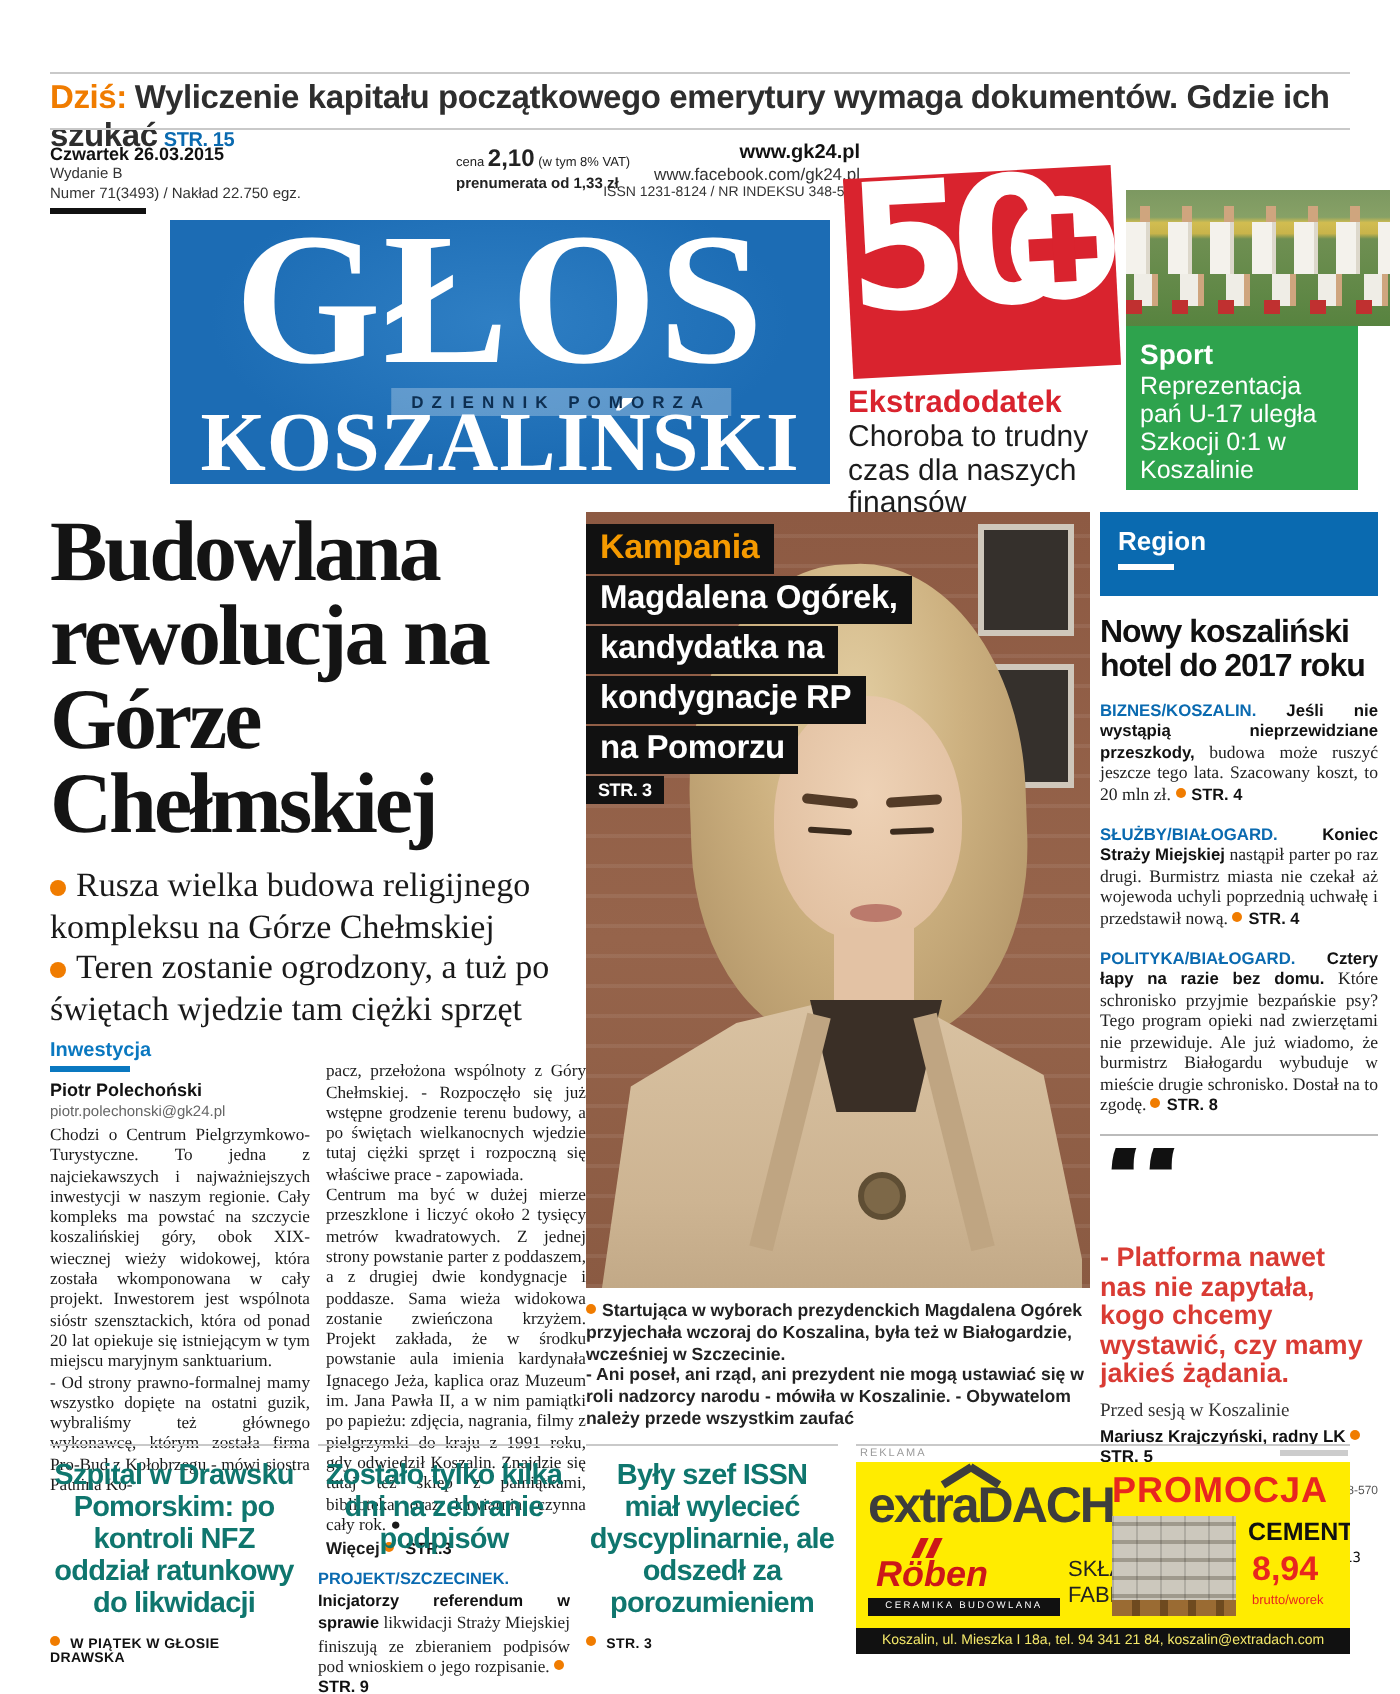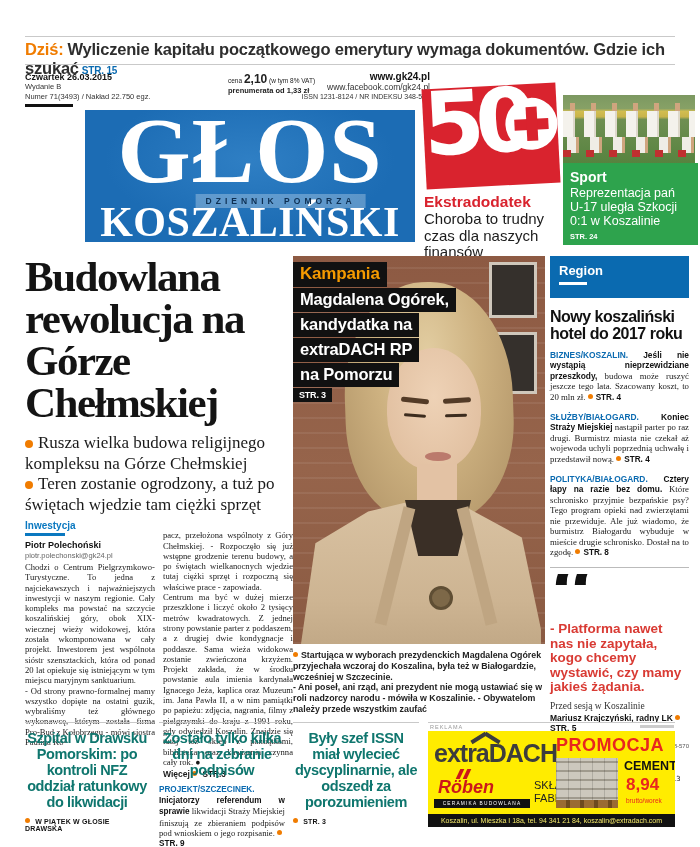--- a/index.html
+++ b/index.html
@@ -54,21 +54,21 @@
   #sport-photo{left:563px;top:95px;width:132px;height:68px;overflow:hidden;
     background:linear-gradient(180deg,#7c9861 0%,#87a166 20%,#d2bd50 24%,#c8b44b 32%,#6f8f52 36%,#57833f 100%);}
   #sport-photo .heads{position:absolute;left:0;top:8px;width:100%;height:10px;
     background:repeating-linear-gradient(90deg,transparent 0 7px,#cfa57e 7px 12px,transparent 12px 21px);}
   #sport-photo .row1{position:absolute;left:0;top:16px;width:100%;height:26px;
     background:repeating-linear-gradient(90deg,#f4f2ec 0 10px,#ddd8cb 10px 12px,transparent 12px 21px);}
   #sport-photo .row2{position:absolute;left:4px;top:42px;width:100%;height:16px;
     background:repeating-linear-gradient(90deg,#efede6 0 9px,#cfa57e 9px 12px,transparent 12px 23px);}
   #sport-photo .shorts{position:absolute;left:0;top:55px;width:100%;height:7px;
     background:repeating-linear-gradient(90deg,#c03030 0 8px,transparent 8px 23px);}
-  #sport-box{left:563px;top:163px;width:135px;height:82px;background:#2ea34d;color:#fff;box-sizing:border-box;padding:6px 7px;}
+  #sport-box{left:563px;top:163px;width:116px;height:82px;background:#2ea34d;color:#fff;box-sizing:border-box;padding:6px 7px;}
   #sport-box .lab{font-size:14px;font-weight:bold;}
   #sport-box .txt{font-size:12.5px;line-height:14px;margin-top:1px;}
   #sport-box .pg2{font-size:7.5px;font-weight:bold;margin-top:4px;}
 
   
   #lead-headline{left:25px;top:256px;width:272px;font-family:"Liberation Serif",serif;font-weight:bold;
                  font-size:43px;line-height:42px;letter-spacing:-1.5px;color:#141414;}
   #lead-bullets{left:25px;top:433px;width:272px;font-family:"Liberation Serif",serif;
                 font-size:17px;line-height:20.5px;color:#1a1a1a;}
   #section-label{left:25px;top:520px;font-size:10px;font-weight:bold;color:#0a78c0;}
@@ -278,21 +278,21 @@
     <div class="coat"></div>
     <div class="inner"></div>
     <div class="lapel"></div>
     <div class="lapel2"></div>
     <div class="btn"></div>
   </div>
   <div class="abs" id="kam-overlay">
     <div class="kam-strip lab">Kampania</div>
     <div class="kam-strip">Magdalena Ogórek,</div>
     <div class="kam-strip">kandydatka na</div>
-    <div class="kam-strip">extraDACH RP</div>
+    <div class="kam-strip">kondygnacje RP</div>
     <div class="kam-strip">na Pomorzu</div>
     <div class="kam-strip pgk">STR. 3</div>
   </div>
   <div class="abs" id="kam-caption">
     <div><span class="dot sm"></span><span>Startująca w wyborach prezydenckich Magdalena Ogórek przyjechała wczoraj do Koszalina, była też w Białogardzie, wcześniej w Szczecinie.</span></div>
     <div>- Ani poseł, ani rząd, ani prezydent nie mogą ustawiać się w roli nadzorcy narodu - mówiła w Koszalinie. - Obywatelom należy przede wszystkim zaufać</div>
   </div>
 
   <div class="abs" id="region">
     <div id="region-box">

